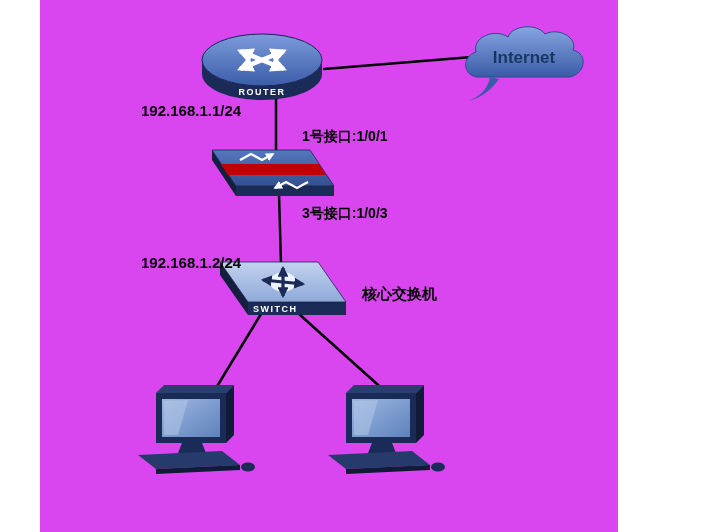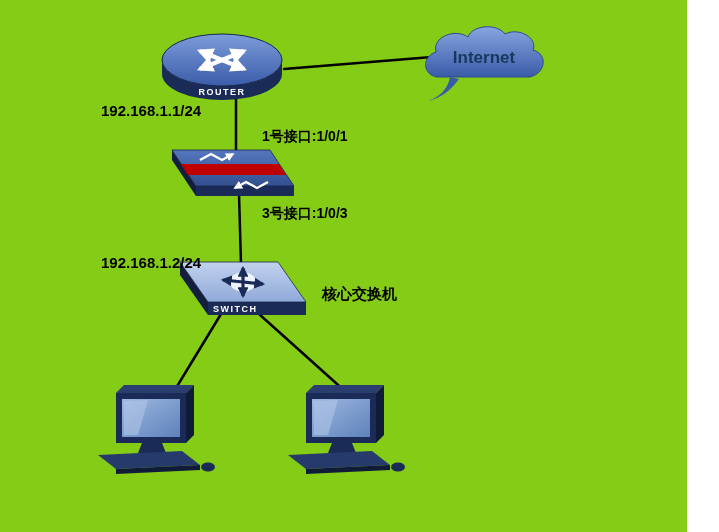--- a/index.html
+++ b/index.html
@@ -1,18 +1,19 @@
 <!DOCTYPE html>
 <html><head>
 <meta charset="utf-8">
 <style>
   html,body{margin:0;padding:0;background:#fff;}
   .canvas{
-    position:relative;width:687px;height:532px;background:#84cc16;overflow:hidden;
+    position:relative;width:578px;height:532px;background:#d946ef;overflow:hidden;
     font-family:"Liberation Sans",sans-serif;
+    margin-left:40px;
   }
   svg text{font-family:"Liberation Sans","DejaVu Sans",sans-serif;}
   .ip-label{font-size:15px;font-weight:bold;fill:#000000;}
   .port-label{font-size:14px;font-weight:bold;fill:#000000;}
   .caption-label{font-size:15px;font-weight:bold;fill:#000000;}
   .device-label{font-size:9px;font-weight:bold;fill:#ffffff;letter-spacing:1.5px;}
   .internet-label{font-size:17px;font-weight:bold;fill:#17375E;}
 </style>
 </head>
 <body>

